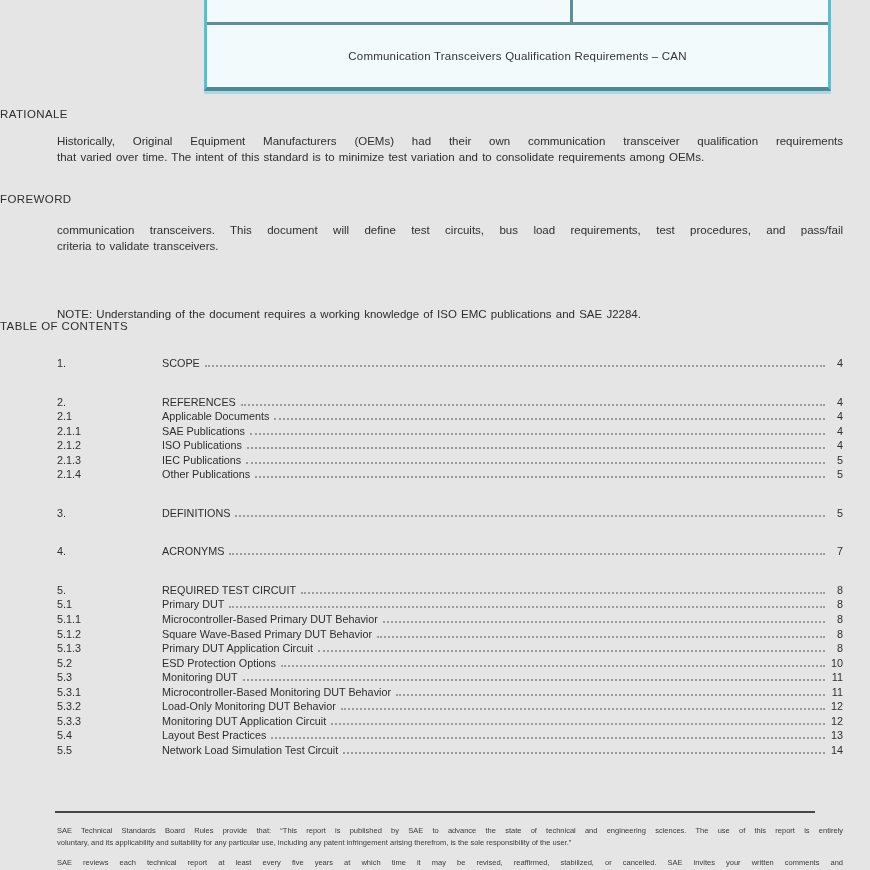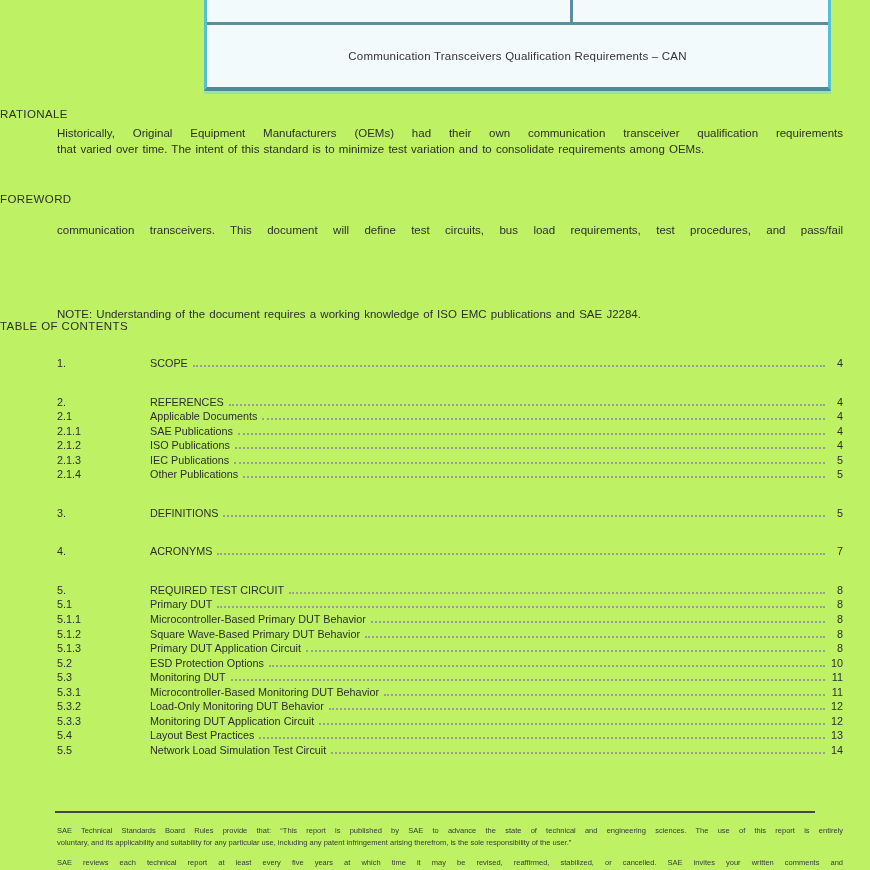--- a/index.html
+++ b/index.html
@@ -4,21 +4,21 @@
 <style>
   html,body{margin:0;padding:0;}
   body{
     width:870px;height:870px;
     background:#ffffff;
     font-family:"Liberation Sans", sans-serif;
     color:#2e2e2e;
     position:relative;
     overflow:hidden;
   }
-  .page{position:absolute;inset:0;background:#bef264;overflow:hidden;}
+  .page{position:absolute;inset:0;background:#e5e5e5;overflow:hidden;}
 
   
   .header-table{
     position:absolute;left:204px;top:-32px;width:621px;
     border:3px solid #54c1d3;
     border-bottom:4px solid #4d8b98;
     background:#f2fafc;
     box-shadow:0 3px 0 rgba(130,205,220,0.55);
   }
   .ht-row1{height:51px;display:flex;border-bottom:3px solid #5d8e9a;}
@@ -43,21 +43,21 @@
   .para .line.stretch{text-align:justify;text-align-last:justify;}
 
   
   .toc{
     position:absolute;left:57px;top:357px;width:786px;
     font-size:10.8px;color:#2e2e2e;
   }
   .toc-row{display:flex;align-items:baseline;height:14.55px;}
   .toc-row.gap{margin-top:24px;}
   .toc-num{width:93px;flex-shrink:0;}
-  .toc-title{white-space:nowrap;padding-right:3px;}
+  .toc-title{white-space:nowrap;padding-right:3px;margin-left:12px;}
   .toc-leader{
     flex:1;min-width:12px;
     border-bottom:2px dotted #9b9b9b;
     margin:0 2px 3px 2px;
   }
   .toc-page{min-width:16px;text-align:right;flex-shrink:0;}
 
   
   .footer-rule{
     position:absolute;left:55px;top:811px;width:760px;height:2px;
@@ -78,30 +78,31 @@
 
   <div class="header-table">
     <div class="ht-row1">
       <div class="ht-cell-left"></div>
       <div class="ht-cell-right"></div>
     </div>
     <div class="ht-row2">Communication Transceivers Qualification Requirements – CAN</div>
   </div>
 
   <div class="center-head" style="top:108px">RATIONALE</div>
-  <div class="para" style="top:126px">
+  <div class="para" style="top:134px">
 
   <div class="line stretch">Historically, Original Equipment Manufacturers (OEMs) had their own communication transceiver qualification requirements</div>
       <div class="line">that varied over time. The intent of this standard is to minimize test variation and to consolidate requirements among OEMs.</div>
     </div>
 
   <div class="center-head" style="top:193px">FOREWORD</div>
   <div class="para" style="top:223px">
 
       <div class="line stretch">communication transceivers. This document will define test circuits, bus load requirements, test procedures, and pass/fail</div>
+      <div class="line">criteria to validate transceivers.</div>
     </div>
 
   <div class="para" style="top:307px">NOTE:  Understanding of the document requires a working knowledge of ISO EMC publications and SAE J2284.</div>
 
   <div class="center-head" style="top:320px">TABLE OF CONTENTS</div>
   <div class="toc">
 
       <div class="toc-row">
         <span class="toc-num">1.</span>
         <span class="toc-title">SCOPE</span>

